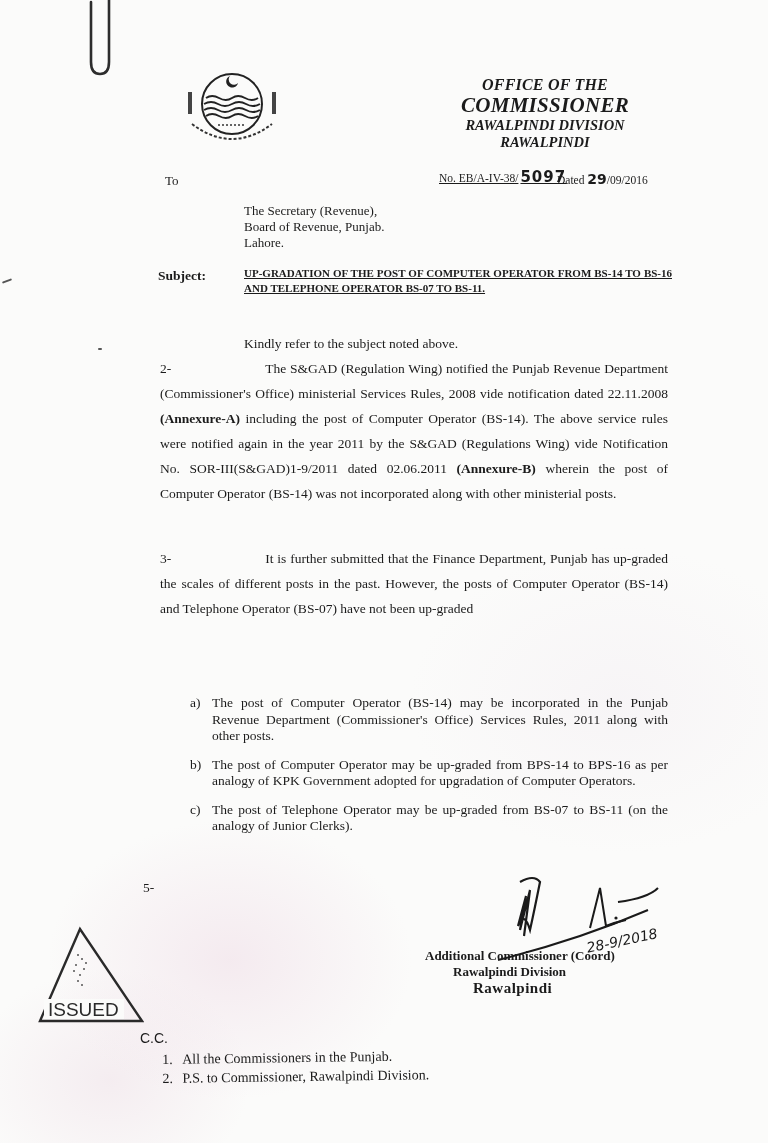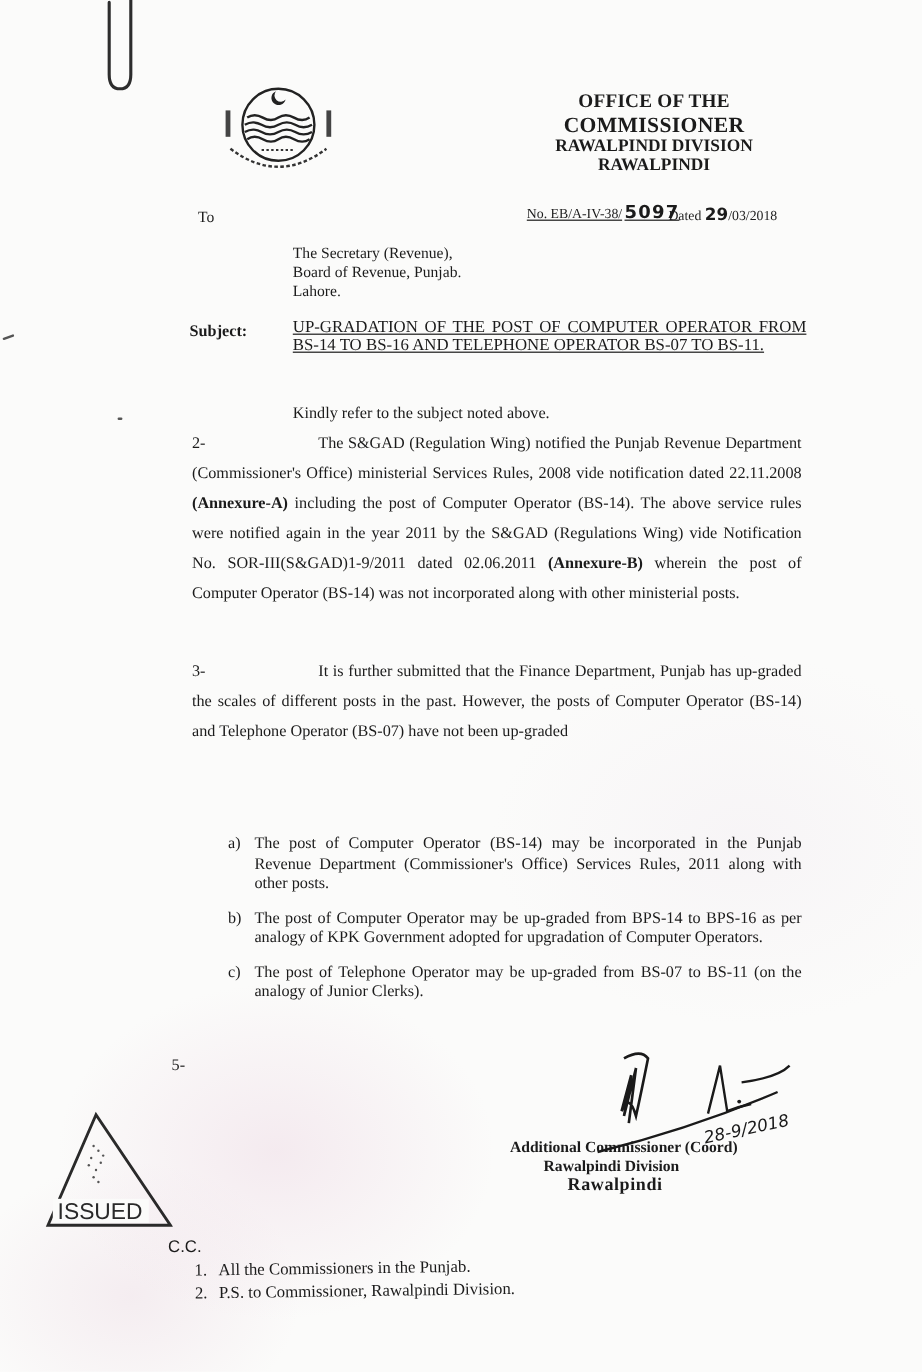--- a/index.html
+++ b/index.html
@@ -20,36 +20,36 @@
     }
     .abs { position: absolute; }
 
     
     .clip { left: 86px; top: 0; width: 28px; height: 78px; }
 
     
     .emblem { left: 180px; top: 62px; width: 104px; height: 100px; }
 
     
-    .office { left: 440px; top: 76px; width: 210px; text-align: center; font-weight: bold; line-height: 1.12; }
+    .office { left: 440px; top: 76px; width: 210px; text-align: center; font-weight: bold; line-height: 1.12; font-style: italic; }
     .office .l1 { font-size: 16px; letter-spacing: 0.2px; }
-    .office .l2 { font-size: 18px; letter-spacing: 0.3px; }
+    .office .l2 { font-size: 21px; letter-spacing: 0.3px; }
     .office .l3 { font-size: 14.5px; }
     .office .l4 { font-size: 14.5px; }
 
     .to { left: 165px; top: 173px; font-size: 13px; }
     .refno { left: 439px; top: 168px; font-size: 11.5px; white-space: nowrap; text-decoration: underline; }
     .refno .hand { font-family: "DejaVu Sans", sans-serif; font-size: 15px; font-weight: bold; letter-spacing: 1px; margin-left: 2px; }
     .dated { left: 557px; top: 171px; font-size: 11.5px; white-space: nowrap; }
     .dated .hand { font-family: "DejaVu Sans", sans-serif; font-size: 14px; font-weight: bold; }
 
     .addressee { left: 244px; top: 203px; font-size: 13px; line-height: 16px; }
 
     .subj-label { left: 158px; top: 268px; font-size: 13.5px; font-weight: bold; }
-    .subj { left: 244px; top: 266px; width: 428px; font-size: 14px; font-weight: normal; text-decoration: underline; text-align: justify; text-align-last: left; line-height: 15px; }
+    .subj { left: 244px; top: 266px; width: 428px; font-size: 11px; font-weight: bold; text-decoration: underline; text-align: justify; text-align-last: left; line-height: 15px; }
 
     .kindly { left: 244px; top: 336px; font-size: 13.5px; }
 
     .para { font-size: 13.5px; line-height: 25px; text-align: justify; }
     .pnum { font-size: 13.5px; }
     .p2 { left: 160px; top: 356px; width: 508px; }
     .p3 { left: 160px; top: 546px; width: 508px; }
     .p4 { left: 160px; top: 630px; width: 508px; }
     .indent { display: inline-block; width: 94px; }
 
@@ -105,21 +105,21 @@
     <div class="l4">RAWALPINDI</div>
   </div>
 
   <div class="abs to">To</div>
 
   <div class="abs refno">
     <span>No. EB/A-IV-38/</span><span class="hand">5097</span>
   </div>
   <div class="abs dated">
     <span>Dated</span>
-    <span class="hand">29</span><span>/03/2018</span>
+    <span class="hand">29</span><span>/09/2016</span>
   </div>
 
   <div class="abs addressee">
     <div>The Secretary (Revenue),</div>
     <div>Board of Revenue, Punjab.</div>
     <div>Lahore.</div>
   </div>
 
   <div class="abs subj-label">Subject:</div>
   <div class="abs subj">UP-GRADATION OF THE POST OF COMPUTER OPERATOR FROM BS-14 TO BS-16 AND TELEPHONE OPERATOR BS-07 TO BS-11.</div>

